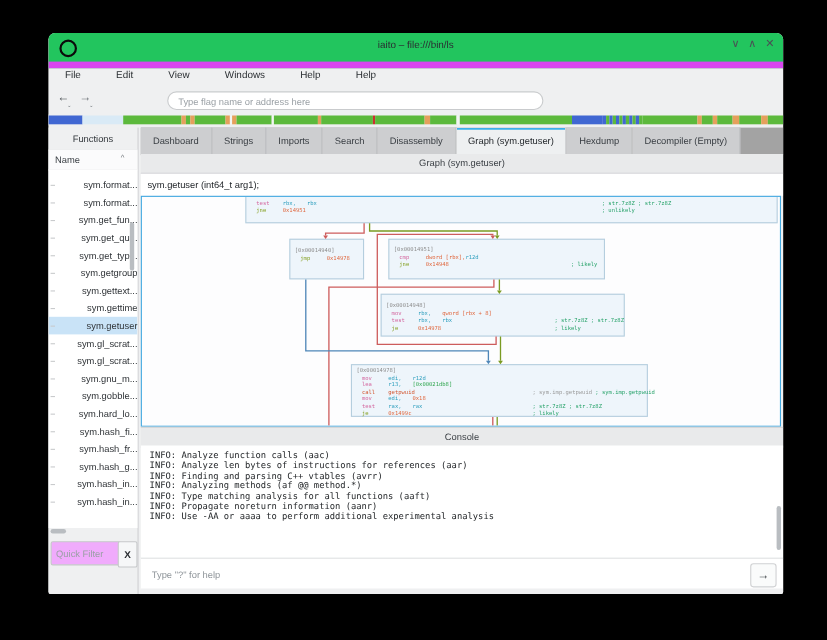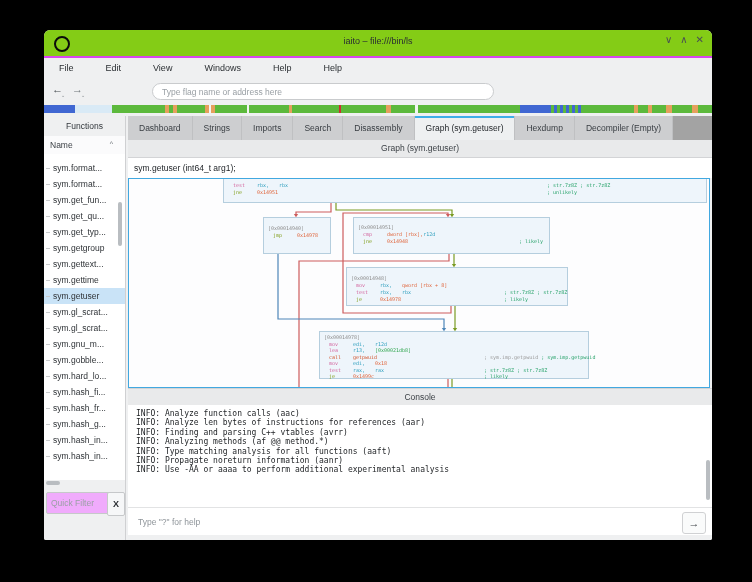--- a/index.html
+++ b/index.html
@@ -1,19 +1,19 @@
 <!DOCTYPE html>
 <html><head>
 <meta charset="utf-8">
 <style>
   html,body{margin:0;padding:0;background:#000;}
   body{width:752px;height:582px;position:relative;overflow:hidden;font-family:"Liberation Sans",sans-serif;}
   .win{position:absolute;left:44px;top:30px;width:668px;height:510px;background:#eff0f1;border-radius:6px 6px 2px 2px;box-shadow:0 8px 24px rgba(0,0,0,.6);overflow:hidden;}
   
-  .titlebar{position:absolute;left:0;top:0;width:100%;height:26px;background:#84cc16;border-bottom:2px solid #d946ef;text-decoration:underline;}
+  .titlebar{position:absolute;left:0;top:0;width:100%;height:26px;background:#22c55e;border-bottom:6px solid #d946ef;text-decoration:underline;}
   .app-icon{position:absolute;left:10px;top:6px;width:12px;height:12px;border:2.4px solid #0b0b0b;border-radius:50%;}
   .win-title{position:absolute;left:0;right:0;top:6px;text-align:center;font-size:9px;color:#2a2e32;}
   .win-controls{position:absolute;right:8px;top:4px;display:flex;gap:8px;font-size:10px;color:#4a4f54;}
   .win-controls span{cursor:default;}
   
   .menubar{position:absolute;left:0;top:26px;width:100%;height:24px;display:flex;align-items:center;padding-left:8px;gap:18px;}
   .menu-item{font-size:9px;color:#2b2f33;padding:3px 7px;border-radius:2px;}
   
   .toolbar{position:absolute;left:0;top:50px;width:100%;height:24px;}
   .nav-arrow{position:absolute;top:3px;font-size:11px;color:#43484d;}
@@ -26,21 +26,21 @@
   .navbar{position:absolute;left:0;top:74px;width:668px;height:10px;display:flex;background:#eff0f1;}
   .navbar .seg{height:8px;margin-top:1px;}
   
   .main{position:absolute;left:0;top:86px;width:668px;bottom:0;}
   .sidebar{position:absolute;left:0;top:0;width:81px;height:424px;border-right:1px solid #cfd0d2;background:#eff0f1;}
   .fn-head{position:absolute;left:0;top:0;width:100%;height:20px;line-height:20px;text-align:center;font-size:8.5px;color:#32373c;border-bottom:1px solid #d8d9da;}
   .name-head{position:absolute;left:0;top:20px;width:100%;height:18px;background:#fbfbfc;border-bottom:1px solid #dcddde;font-size:8.5px;color:#3a3f44;}
   .name-head .nm{position:absolute;left:6px;top:4px;}
   .name-head .caret{position:absolute;right:12px;top:4px;font-size:7px;color:#6a7075;}
   .fnlist{position:absolute;left:0;top:38px;width:100%;height:326px;background:#fff;overflow:hidden;padding-top:6px;box-sizing:border-box;}
-  .fn-item{height:16px;line-height:16px;font-size:8.5px;color:#2f3337;padding-left:9px;white-space:nowrap;position:relative;}
+  .fn-item{height:16px;line-height:16px;font-size:8.5px;color:#2f3337;padding-left:21px;white-space:nowrap;position:relative;text-align:right;}
   .fn-item::before{content:"";position:absolute;left:2px;top:8px;width:4px;height:1px;background:#c9cbcd;}
   .fn-item.selected{background:#c9e3f7;}
   .v-scroll{position:absolute;right:3px;top:86px;width:4px;height:44px;background:#b9bdc1;border-radius:2px;}
   .h-scroll{position:absolute;left:2px;top:365px;width:14px;height:4px;background:#b9bdc1;border-radius:2px;}
   .qf-input{position:absolute;left:2px;top:376px;width:54px;height:20px;border:1px solid #c6c8ca;border-radius:2px;background:#f0abfc;font-size:8.5px;padding:0 4px;color:#2a2e32;outline:none;font-family:"Liberation Sans",sans-serif;}
   .qf-input::placeholder{color:#9aa0a5;}
   .qf-x{position:absolute;left:63px;top:376px;width:16px;height:22px;border:1px solid #c6c8ca;border-radius:2px;background:#f6f7f8;font-size:9px;font-weight:bold;color:#2a2e32;text-align:center;line-height:22px;}
   
   .content{position:absolute;left:84px;top:0;width:584px;height:424px;}
   .tabbar{position:absolute;left:0;top:0;width:100%;height:24px;background:#a3a3a3;display:flex;align-items:stretch;border-bottom:1px solid #c2c3c5;}

